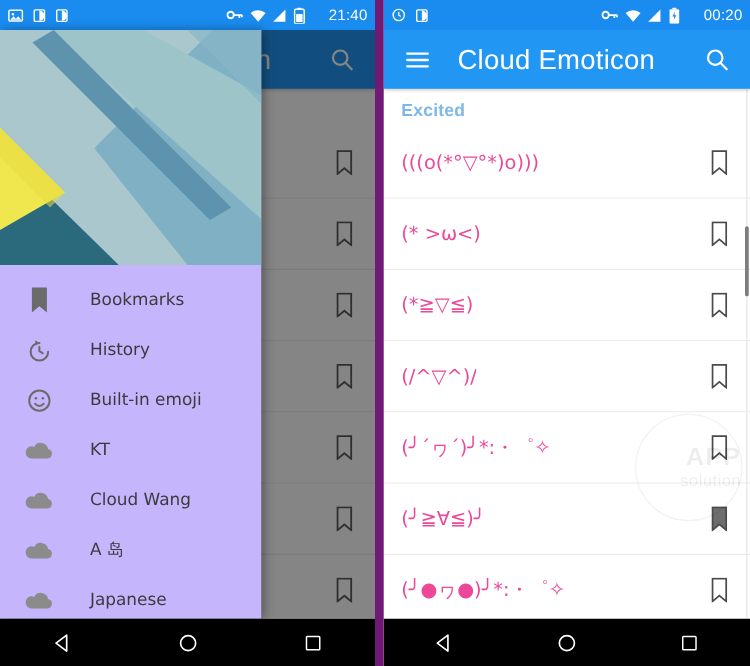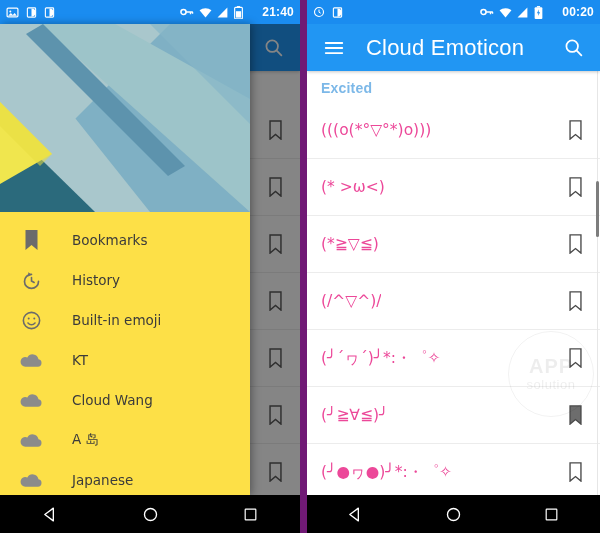--- a/index.html
+++ b/index.html
@@ -29,21 +29,21 @@
     background: #1a8cf0;
     display: flex;
     align-items: center;
     padding: 0 6px;
     color: #ffffff;
     font-size: 11px;
     z-index: 40;
   }
   .sb-left { display: flex; align-items: center; gap: 7px; }
   .sb-right { margin-left: auto; display: flex; align-items: center; gap: 5px; }
-  .sb-clock { font-size: 12px; letter-spacing: .2px; font-weight: 700; color:#fff;margin-left:14px; }
+  .sb-clock { font-size: 12px; letter-spacing: .2px; font-weight: 400; color:#fff;margin-left:14px; }
   .sb-ic { display: inline-block; line-height: 0; }
   .sb-ic svg { display: block; }
 
   
   .toolbar {
     position: relative;
     height: 47px;
     background: #2196f3;
     display: flex;
     align-items: center;
@@ -123,40 +123,40 @@
   }
 
   
   .watermark {
     position: absolute;
     right: 6px; bottom: 78px;
     width: 86px; height: 86px;
     border-radius: 50%;
     border: 1px solid rgba(0,0,0,.055);
     display: flex; flex-direction: column;
-    align-items: center; justify-content: center;
+    align-items: flex-end; justify-content: center;
     color: rgba(0,0,0,.07);
     z-index: 14;
     pointer-events: none;
   }
   .wm-1 { font-size: 20px; font-weight: bold; letter-spacing: 1px; line-height: 1; }
   .wm-2 { font-size: 13px; letter-spacing: .5px; margin-top: 1px; }
 
   
   .scrim {
     position: absolute;
     top: 24px; left: 0; right: 0; bottom: 38px;
     background: rgba(0,0,0,.48);
     z-index: 50;
   }
   .drawer {
     position: absolute;
     top: 24px; left: 0; bottom: 38px;
-    width: 250px;
-    background: #fde047;
+    width: 209px;
+    background: #c4b5fd;
     z-index: 60;
     box-shadow: 2px 0 8px rgba(0,0,0,.35);
     overflow: hidden;
   }
   .drawer-header {
     position: relative;
     height: 188px;
     overflow: hidden;
     background: #9fc2c7;
   }

